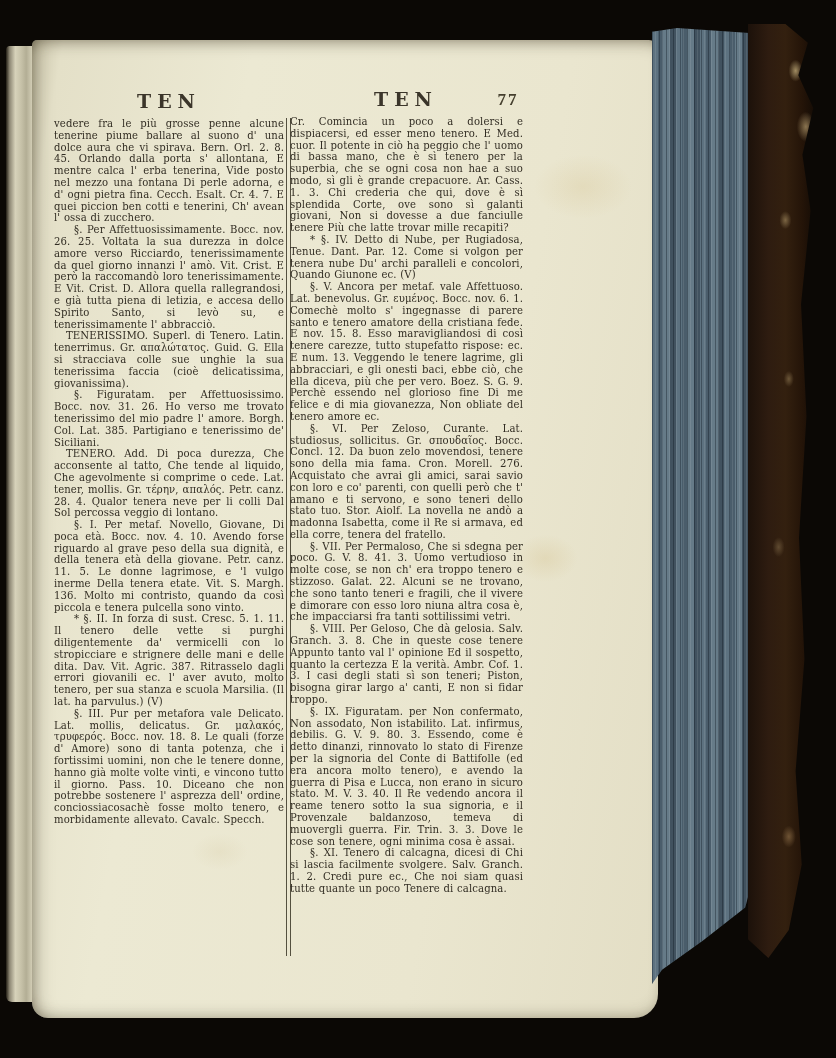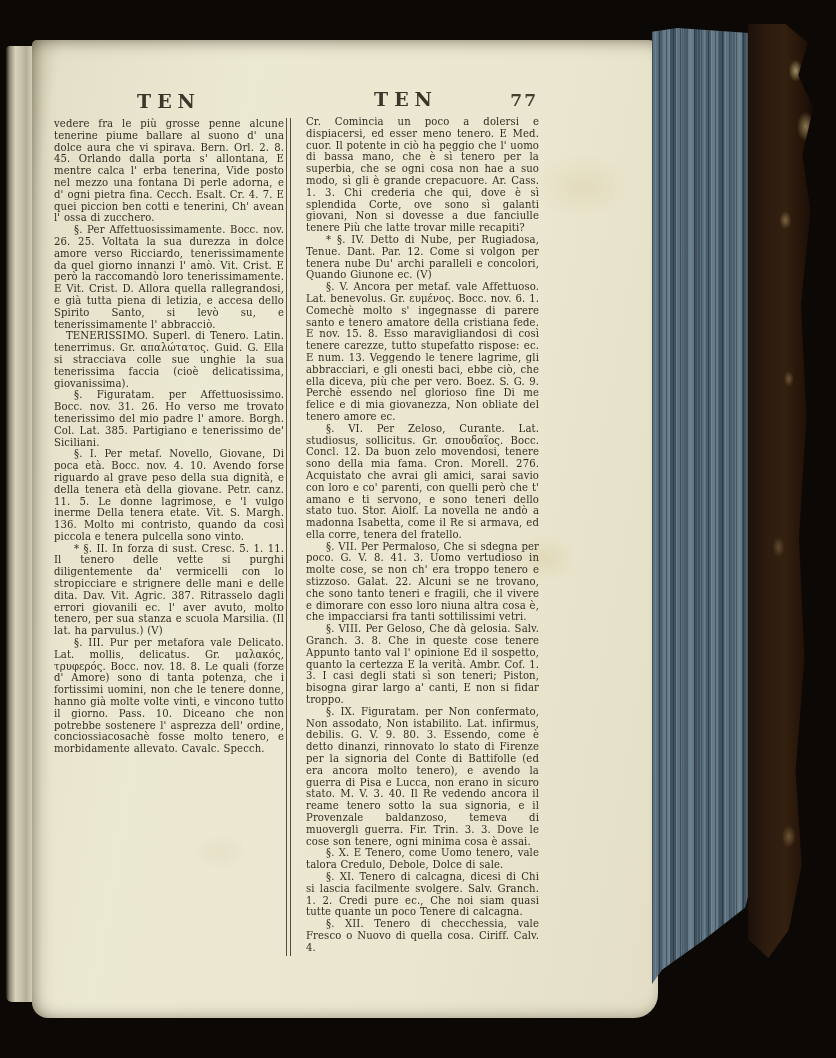--- a/index.html
+++ b/index.html
@@ -49,35 +49,35 @@
   }
   
   .running-head{
     position:absolute;
     font-size:19px;letter-spacing:6px;color:#3b352a;
     font-weight:600;
   }
   .head-left{left:22px;top:50px;width:230px;text-align:center;}
   .head-right{left:264px;top:48px;width:220px;text-align:center;}
   .folio{
-    position:absolute;left:446px;top:50px;width:60px;text-align:right;
-    font-size:17px;letter-spacing:2px;color:#46402f;font-weight:600;
+    position:absolute;left:446px;top:50px;width:60px;text-align:center;
+    font-size:17px;letter-spacing:2px;color:#46402f;font-weight:600;font-family:Liberation Serif, serif;
   }
   .col-divider{
     position:absolute;left:254px;top:78px;height:838px;width:3px;
     border-left:1px solid #54503f;border-right:1px solid #54503f;
   }
   .text-col{
     position:absolute;top:78px;width:230px;
     font-size:10.1px;line-height:11.8px;
     text-align:justify;color:#322d23;
     letter-spacing:.1px;word-spacing:.4px;
   }
   .col-left{left:22px;}
-  .col-right{left:274px;top:76px;width:233px;}
+  .col-right{left:258px;top:76px;width:233px;}
   .text-col p{margin:0;}
   p.continuation{text-indent:0;}
   p.entry{text-indent:12px;}
   p.section{text-indent:20px;}
 </style>
 </head>
 <body>
 
 <div class="prev-page-edge"></div>
 
@@ -86,32 +86,31 @@
   <div class="running-head head-right">TEN</div>
   <div class="folio">77</div>
 
   <div class="col-divider"></div>
 
   <div class="text-col col-left">
       <p class="continuation">vedere fra le più grosse penne alcune tenerine piume ballare al suono d' una dolce aura che vi spirava. Bern. Orl. 2. 8. 45. Orlando dalla porta s' allontana, E mentre calca l' erba tenerina, Vide posto nel mezzo una fontana Di perle adorna, e d' ogni pietra fina. Cecch. Esalt. Cr. 4. 7. E quei piccion ben cotti e tenerini, Ch' avean l' ossa di zucchero.</p>
       <p class="section">§. Per Affettuosissimamente. Bocc. nov. 26. 25. Voltata la sua durezza in dolce amore verso Ricciardo, tenerissimamente da quel giorno innanzi l' amò. Vit. Crist. E però la raccomandò loro tenerissimamente. E Vit. Crist. D. Allora quella rallegrandosi, e già tutta piena di letizia, e accesa dello Spirito Santo, si levò su, e tenerissimamente l' abbracciò.</p>
       <p class="entry">TENERISSIMO. Superl. di Tenero. Latin. tenerrimus. Gr. απαλώτατος. Guid. G. Ella si stracciava colle sue unghie la sua tenerissima faccia (cioè delicatissima, giovanissima).</p>
       <p class="section">§. Figuratam. per Affettuosissimo. Bocc. nov. 31. 26. Ho verso me trovato tenerissimo del mio padre l' amore. Borgh. Col. Lat. 385. Partigiano e tenerissimo de' Siciliani.</p>
+      <p class="entry">TENERO. Add. Di poca durezza, Che acconsente al tatto, Che tende al liquido, Che agevolmente si comprime o cede. Lat. tener, mollis. Gr. τέρην, απαλός. Petr. canz. 28. 4. Qualor tenera neve per li colli Dal Sol percossa veggio di lontano.</p>
       <p class="section">§. I. Per metaf. Novello, Giovane, Di poca età. Bocc. nov. 4. 10. Avendo forse riguardo al grave peso della sua dignità, e della tenera età della giovane. Petr. canz. 11. 5. Le donne lagrimose, e 'l vulgo inerme Della tenera etate. Vit. S. Margh. 136. Molto mi contristo, quando da così piccola e tenera pulcella sono vinto.</p>
       <p class="section">* §. II. In forza di sust. Cresc. 5. 1. 11. Il tenero delle vette si purghi diligentemente da' vermicelli con lo stropicciare e strignere delle mani e delle dita. Dav. Vit. Agric. 387. Ritrasselo dagli errori giovanili ec. l' aver avuto, molto tenero, per sua stanza e scuola Marsilia. (Il lat. ha parvulus.) (V)</p>
       <p class="section">§. III. Pur per metafora vale Delicato. Lat. mollis, delicatus. Gr. μαλακός, τρυφερός. Bocc. nov. 18. 8. Le quali (forze d' Amore) sono di tanta potenza, che i fortissimi uomini, non che le tenere donne, hanno già molte volte vinti, e vincono tutto il giorno. Pass. 10. Diceano che non potrebbe sostenere l' asprezza dell' ordine, conciossiacosachè fosse molto tenero, e morbidamente allevato. Cavalc. Specch.</p>
     </div>
   <div class="text-col col-right">
       <p class="continuation">Cr. Comincia un poco a dolersi e dispiacersi, ed esser meno tenero. E Med. cuor. Il potente in ciò ha peggio che l' uomo di bassa mano, che è sì tenero per la superbia, che se ogni cosa non hae a suo modo, sì gli è grande crepacuore. Ar. Cass. 1. 3. Chi crederia che qui, dove è sì splendida Corte, ove sono sì galanti giovani, Non si dovesse a due fanciulle tenere Più che latte trovar mille recapiti?</p>
       <p class="section">* §. IV. Detto di Nube, per Rugiadosa, Tenue. Dant. Par. 12. Come si volgon per tenera nube Du' archi paralleli e concolori, Quando Giunone ec. (V)</p>
       <p class="section">§. V. Ancora per metaf. vale Affettuoso. Lat. benevolus. Gr. ευμένος. Bocc. nov. 6. 1. Comechè molto s' ingegnasse di parere santo e tenero amatore della cristiana fede. E nov. 15. 8. Esso maravigliandosi di così tenere carezze, tutto stupefatto rispose: ec. E num. 13. Veggendo le tenere lagrime, gli abbracciari, e gli onesti baci, ebbe ciò, che ella diceva, più che per vero. Boez. S. G. 9. Perchè essendo nel glorioso fine Di me felice e di mia giovanezza, Non obliate del tenero amore ec.</p>
       <p class="section">§. VI. Per Zeloso, Curante. Lat. studiosus, sollicitus. Gr. σπουδαῖος. Bocc. Concl. 12. Da buon zelo movendosi, tenere sono della mia fama. Cron. Morell. 276. Acquistato che avrai gli amici, sarai savio con loro e co' parenti, con quelli però che t' amano e ti servono, e sono teneri dello stato tuo. Stor. Aiolf. La novella ne andò a madonna Isabetta, come il Re si armava, ed ella corre, tenera del fratello.</p>
       <p class="section">§. VII. Per Permaloso, Che si sdegna per poco. G. V. 8. 41. 3. Uomo vertudioso in molte cose, se non ch' era troppo tenero e stizzoso. Galat. 22. Alcuni se ne trovano, che sono tanto teneri e fragili, che il vivere e dimorare con esso loro niuna altra cosa è, che impacciarsi fra tanti sottilissimi vetri.</p>
       <p class="section">§. VIII. Per Geloso, Che dà gelosia. Salv. Granch. 3. 8. Che in queste cose tenere Appunto tanto val l' opinione Ed il sospetto, quanto la certezza E la verità. Ambr. Cof. 1. 3. I casi degli stati sì son teneri; Piston, bisogna girar largo a' canti, E non si fidar troppo.</p>
       <p class="section">§. IX. Figuratam. per Non confermato, Non assodato, Non istabilito. Lat. infirmus, debilis. G. V. 9. 80. 3. Essendo, come è detto dinanzi, rinnovato lo stato di Firenze per la signoria del Conte di Battifolle (ed era ancora molto tenero), e avendo la guerra di Pisa e Lucca, non erano in sicuro stato. M. V. 3. 40. Il Re vedendo ancora il reame tenero sotto la sua signoria, e il Provenzale baldanzoso, temeva di muovergli guerra. Fir. Trin. 3. 3. Dove le cose son tenere, ogni minima cosa è assai.</p>
-      <p class="section">§. X. E Tenero, come Uomo tenero, vale talora Credulo, Debole, Dolce di sale.</p>
       <p class="section">§. XI. Tenero di calcagna, dicesi di Chi si lascia facilmente svolgere. Salv. Granch. 1. 2. Credi pure ec., Che noi siam quasi tutte quante un poco Tenere di calcagna.</p>
-      <p class="section">§. XII. Tenero di checchessia, vale Fresco o Nuovo di quella cosa. Ciriff. Calv. 4.</p>
     </div>
 </div>
 
 <div class="fore-edge"></div>
 <div class="cover-edge"></div>
 
 </body></html>

